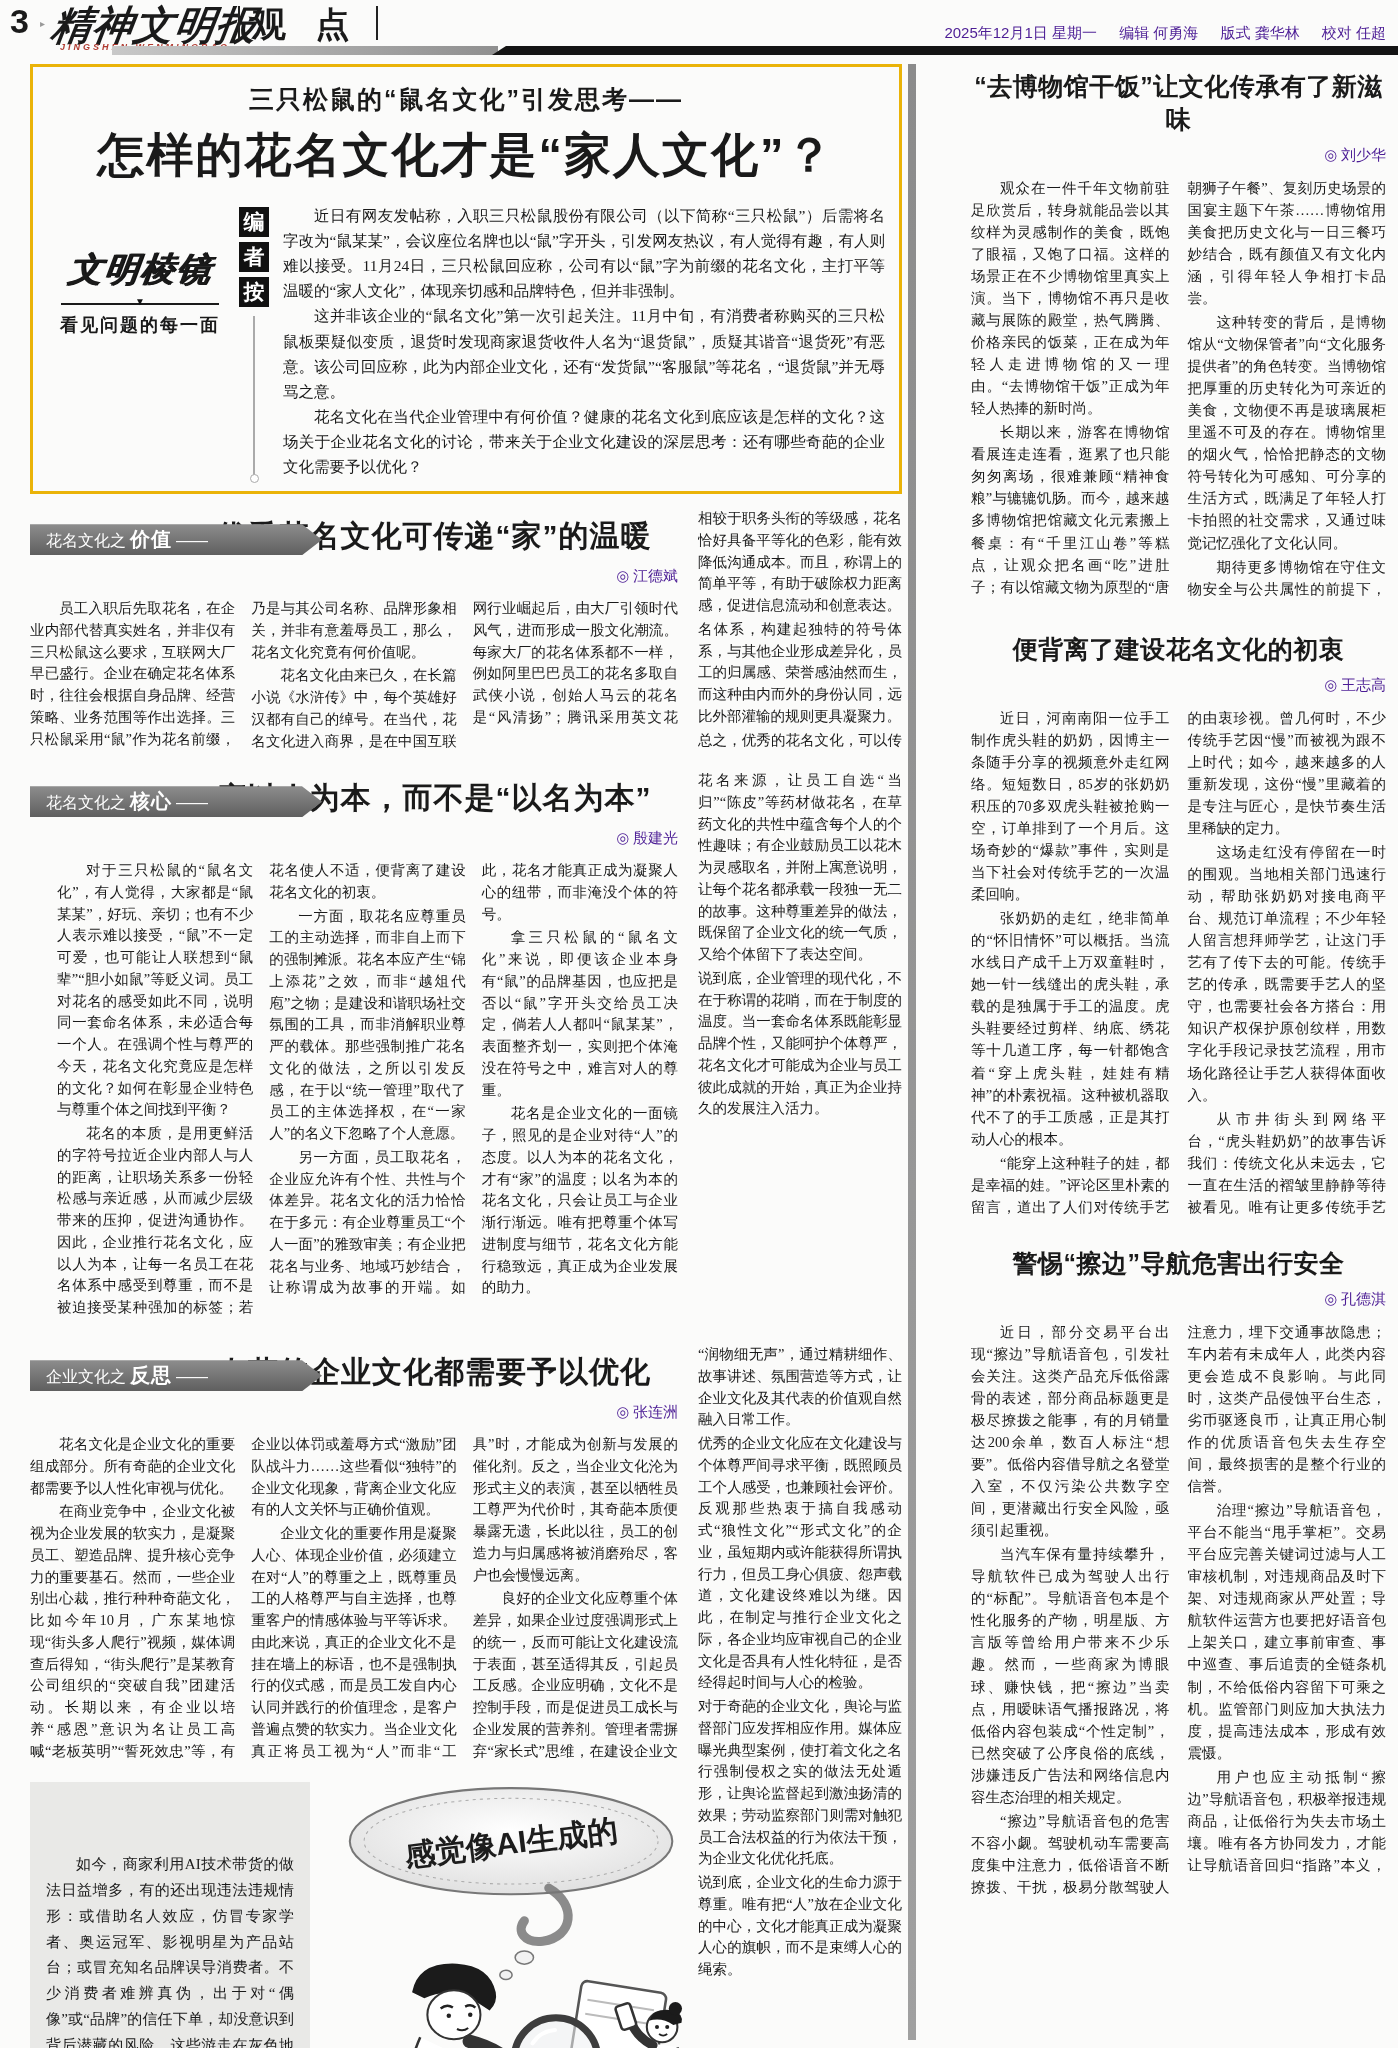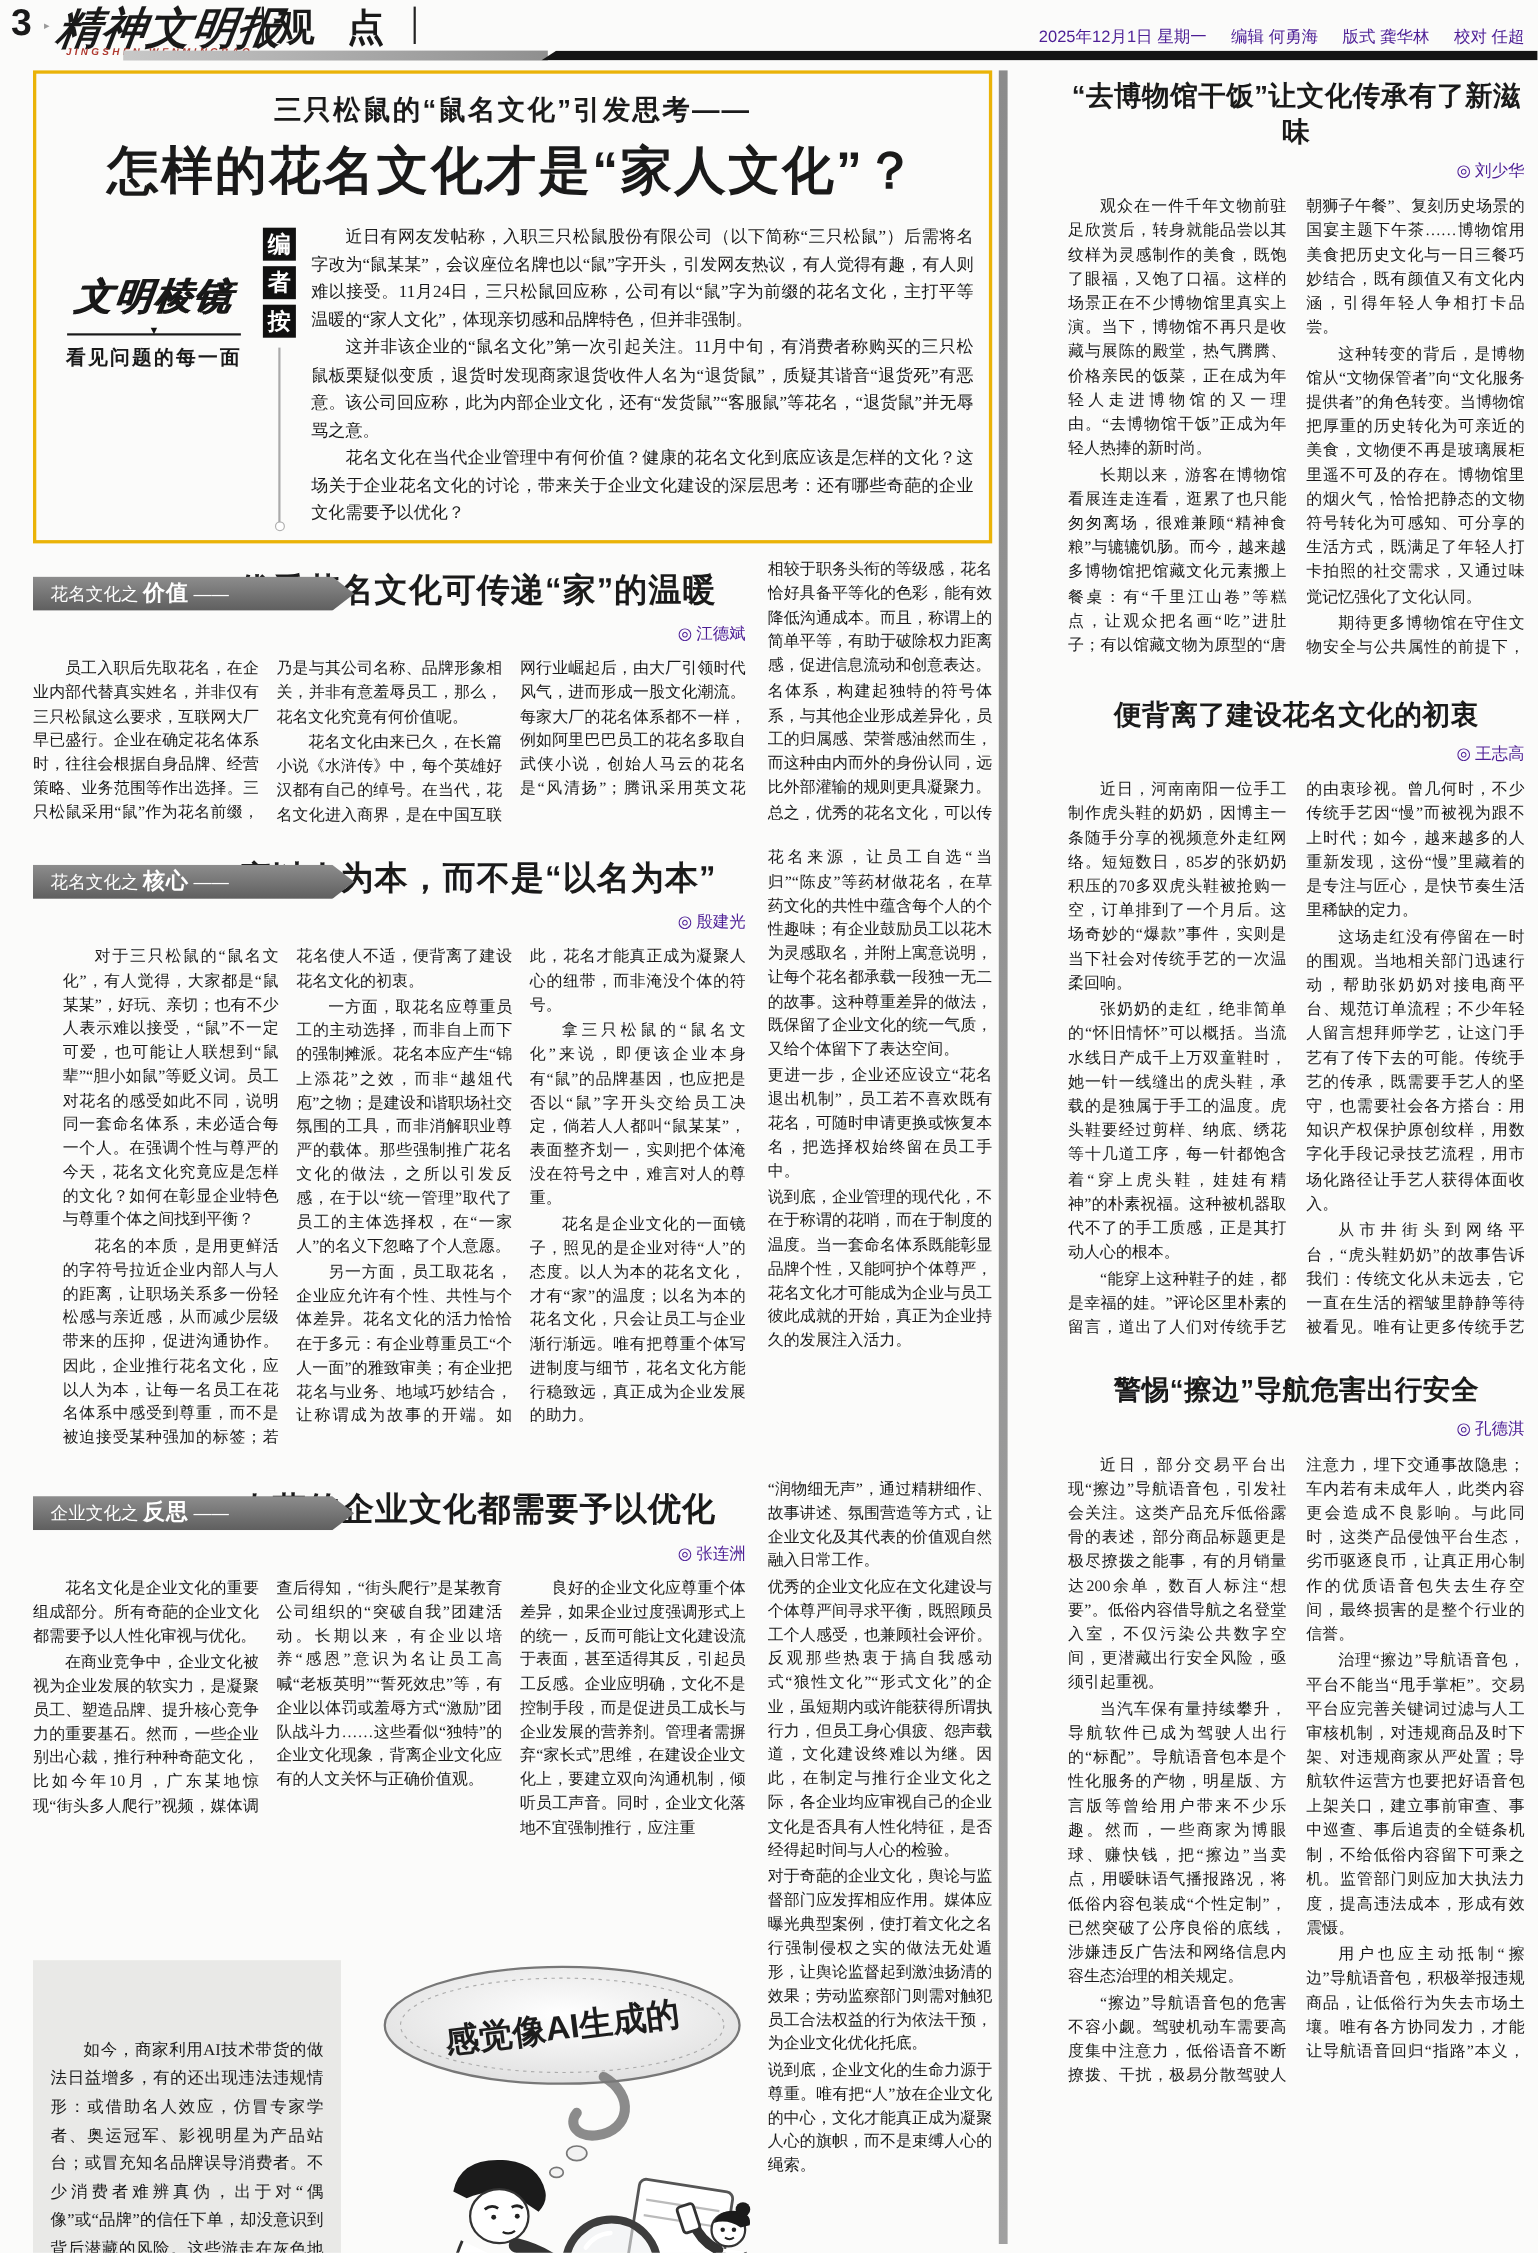--- a/index.html
+++ b/index.html
@@ -151,35 +151,35 @@
           <p>对于三只松鼠的“鼠名文化”，有人觉得，大家都是“鼠某某”，好玩、亲切；也有不少人表示难以接受，“鼠”不一定可爱，也可能让人联想到“鼠辈”“胆小如鼠”等贬义词。员工对花名的感受如此不同，说明同一套命名体系，未必适合每一个人。在强调个性与尊严的今天，花名文化究竟应是怎样的文化？如何在彰显企业特色与尊重个体之间找到平衡？</p>
           <p>花名的本质，是用更鲜活的字符号拉近企业内部人与人的距离，让职场关系多一份轻松感与亲近感，从而减少层级带来的压抑，促进沟通协作。因此，企业推行花名文化，应以人为本，让每一名员工在花名体系中感受到尊重，而不是被迫接受某种强加的标签；若花名使人不适，便背离了建设花名文化的初衷。</p>
           <p>一方面，取花名应尊重员工的主动选择，而非自上而下的强制摊派。花名本应产生“锦上添花”之效，而非“越俎代庖”之物；是建设和谐职场社交氛围的工具，而非消解职业尊严的载体。那些强制推广花名文化的做法，之所以引发反感，在于以“统一管理”取代了员工的主体选择权，在“一家人”的名义下忽略了个人意愿。</p>
           <p>另一方面，员工取花名，企业应允许有个性、共性与个体差异。花名文化的活力恰恰在于多元：有企业尊重员工“个人一面”的雅致审美；有企业把花名与业务、地域巧妙结合，让称谓成为故事的开端。如此，花名才能真正成为凝聚人心的纽带，而非淹没个体的符号。</p>
           <p>拿三只松鼠的“鼠名文化”来说，即便该企业本身有“鼠”的品牌基因，也应把是否以“鼠”字开头交给员工决定，倘若人人都叫“鼠某某”，表面整齐划一，实则把个体淹没在符号之中，难言对人的尊重。</p>
           <p>花名是企业文化的一面镜子，照见的是企业对待“人”的态度。以人为本的花名文化，才有“家”的温度；以名为本的花名文化，只会让员工与企业渐行渐远。唯有把尊重个体写进制度与细节，花名文化方能行稳致远，真正成为企业发展的助力。</p>
         </div>
     </div>
     <div class="art-side s-a2">
         <p>花名来源，让员工自选“当归”“陈皮”等药材做花名，在草药文化的共性中蕴含每个人的个性趣味；有企业鼓励员工以花木为灵感取名，并附上寓意说明，让每个花名都承载一段独一无二的故事。这种尊重差异的做法，既保留了企业文化的统一气质，又给个体留下了表达空间。</p>
-        <p>更进一步，企业还应设立“花名退出机制”，员工若不喜欢既有花名，可随时申请更换或恢复本名，把选择权始终留在员工手中。</p>
         <p>说到底，企业管理的现代化，不在于称谓的花哨，而在于制度的温度。当一套命名体系既能彰显品牌个性，又能呵护个体尊严，花名文化才可能成为企业与员工彼此成就的开始，真正为企业持久的发展注入活力。</p>
       </div>
   </div>
 
   <div class="art">
     <div class="art-main">
       <div class="art-head">
         <div class="banner"><span>企业文化之</span><b>反思</b><span>——</span></div>
         <div class="art-headline">奇葩的企业文化都需要予以优化</div>
         <div class="byline">◎ 张连洲</div>
       </div>
       <div class="art-body h-a3">
           <p>花名文化是企业文化的重要组成部分。所有奇葩的企业文化都需要予以人性化审视与优化。</p>
           <p>在商业竞争中，企业文化被视为企业发展的软实力，是凝聚员工、塑造品牌、提升核心竞争力的重要基石。然而，一些企业别出心裁，推行种种奇葩文化，比如今年10月，广东某地惊现“街头多人爬行”视频，媒体调查后得知，“街头爬行”是某教育公司组织的“突破自我”团建活动。长期以来，有企业以培养“感恩”意识为名让员工高喊“老板英明”“誓死效忠”等，有企业以体罚或羞辱方式“激励”团队战斗力……这些看似“独特”的企业文化现象，背离企业文化应有的人文关怀与正确价值观。</p>
+          <p>企业文化的重要作用是凝聚人心、体现企业价值，必须建立在对“人”的尊重之上，既尊重员工的人格尊严与自主选择，也尊重客户的情感体验与平等诉求。由此来说，真正的企业文化不是挂在墙上的标语，也不是强制执行的仪式感，而是员工发自内心认同并践行的价值理念，是客户普遍点赞的软实力。当企业文化真正将员工视为“人”而非“工具”时，才能成为创新与发展的催化剂。反之，当企业文化沦为形式主义的表演，甚至以牺牲员工尊严为代价时，其奇葩本质便暴露无遗，长此以往，员工的创造力与归属感将被消磨殆尽，客户也会慢慢远离。</p>
           <p>良好的企业文化应尊重个体差异，如果企业过度强调形式上的统一，反而可能让文化建设流于表面，甚至适得其反，引起员工反感。企业应明确，文化不是控制手段，而是促进员工成长与企业发展的营养剂。管理者需摒弃“家长式”思维，在建设企业文化上，要建立双向沟通机制，倾听员工声音。同时，企业文化落地不宜强制推行，应注重</p>
         </div>
       <div class="a3-bottom">
         <div class="caption-box">
           <div>
               <p>如今，商家利用AI技术带货的做法日益增多，有的还出现违法违规情形：或借助名人效应，仿冒专家学者、奥运冠军、影视明星为产品站台；或冒充知名品牌误导消费者。不少消费者难辨真伪，出于对“偶像”或“品牌”的信任下单，却没意识到背后潜藏的风险。这些游走在灰色地带的“AI李鬼”，涉嫌侵害被假冒者的肖像权以及消费者的知情权与选择权，对当下网络数字治理提出新挑战。</p>
             </div>
 
         </div>
         <div class="cartoon-wrap">

